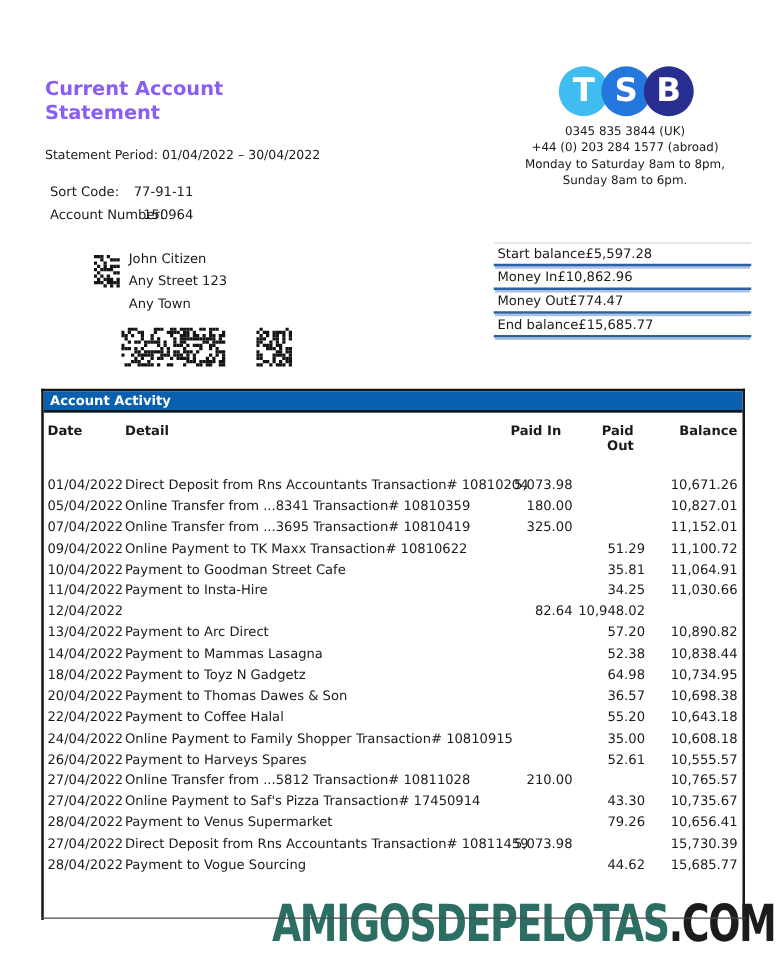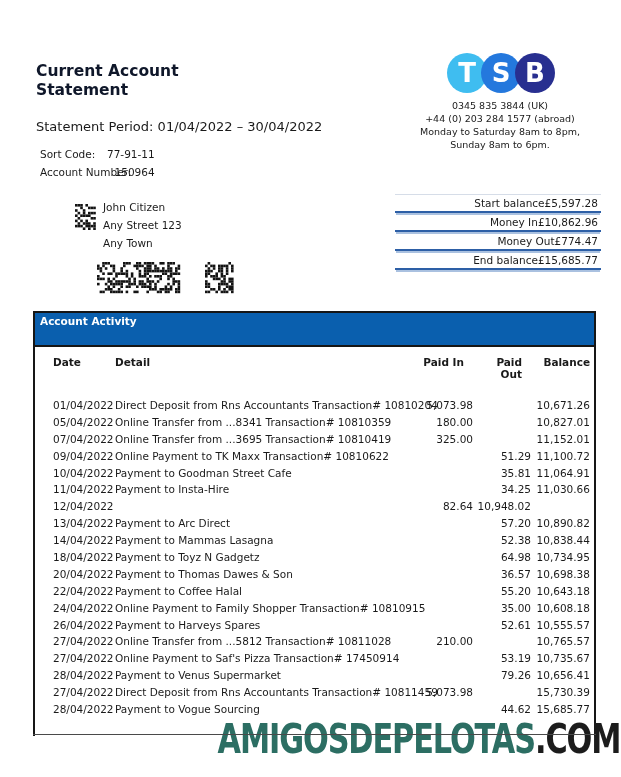--- a/index.html
+++ b/index.html
@@ -4,23 +4,23 @@
 <style>
   * { margin:0; padding:0; box-sizing:border-box; }
   html,body { background:#ffffff; }
   body {
     width:621px; height:777px; position:relative; overflow:hidden;
     font-family:"DejaVu Sans", sans-serif; color:#1a1a1a;
   }
   
   .doc-title {
     position:absolute; left:36px; top:62px; width:175px;
-    font-size:15.5px; font-weight:bold; color:#0f172a; line-height:19px;
-  }
-  .period { position:absolute; left:36px; top:119px; font-size:13px; }
+    font-size:15.5px; font-weight:bold; color:#8b5cf6; line-height:19px;
+  }
+  .period { position:absolute; left:36px; top:119px; font-size:10px; }
   .acct-labels { position:absolute; left:40px; top:146px; font-size:10.5px; line-height:17.5px; }
   .acct-values { position:absolute; left:107px; top:146px; font-size:10.5px; line-height:17.5px;text-align:right; }
 
   
   .logo { position:absolute; left:447px; top:53px; display:flex; }
   .logo-circle {
     width:40px; height:40px; border-radius:50%; color:#fff;
     display:flex; align-items:center; justify-content:center;
     font-size:26px; font-weight:bold; position:relative;
   }
@@ -33,40 +33,40 @@
 
   
   .addr-barcode { position:absolute; left:75px; top:204px; }
   .addr { position:absolute; left:103px; top:198px; font-size:10.5px; line-height:18px; }
   .barcode-wide { position:absolute; left:97px; top:262px; }
   .barcode-square { position:absolute; left:205px; top:262px; }
 
   
   .summary { position:absolute; left:395px; top:194px; width:206px; font-size:10.5px; }
   .summary-row {
-    display:flex; justify-content:flex-end; align-items:center;
+    display:flex; justify-content:flex-start; align-items:center;
     height:19px; padding:0 3px;
     border-bottom:2px solid #2d5fa6;
     box-shadow:0 3px 0 -1px #aac1e0;
   }
   .summary-row:first-child { border-top:1px solid #d6dde8; }
 
   
   .activity {
     position:absolute; left:33px; top:311px; width:563px; height:425px;
     border:2px solid #161616; border-bottom:none; background:#fff; z-index:1;
   }
   .activity-bar {
-    height:34px; line-height:16px; background:#0a5fae; color:#ffffff;
+    height:17px; line-height:16px; background:#0a5fae; color:#ffffff;
     font-size:10.5px; font-weight:bold; padding-left:5px;
     border-bottom:2px solid #161616;
   }
   .t-row {
     display:grid; grid-template-columns:62px 290px 68px 58px 1fr;
-    padding:0 4px 0 3px; font-size:10.5px;margin-left:15px;
+    padding:0 4px 0 3px; font-size:10.5px;
   }
   .t-head { font-weight:bold; padding-top:9px; padding-bottom:17px; }
   .t-body .t-row { height:16.9px; line-height:16.9px; white-space:nowrap; }
   .num { text-align:right; }
   .hdr-pad { padding-right:9px; }
 
   
   .bottom-rule {
     position:absolute; left:33px; top:734px; width:563px; height:0;
     border-top:1.5px solid #4a4a4a; z-index:3;
@@ -572,21 +572,21 @@
     <div>Online Transfer from ...5812 Transaction# 10811028</div>
     <div class="num">210.00</div>
     <div class="num"></div>
     <div class="num">10,765.57</div>
   </div>
 
   <div class="t-row">
     <div>27/04/2022</div>
     <div>Online Payment to Saf's Pizza Transaction# 17450914</div>
     <div class="num"></div>
-    <div class="num">53.19</div>
+    <div class="num">43.30</div>
     <div class="num">10,735.67</div>
   </div>
 
   <div class="t-row">
     <div>28/04/2022</div>
     <div>Payment to Venus Supermarket</div>
     <div class="num"></div>
     <div class="num">79.26</div>
     <div class="num">10,656.41</div>
   </div>

